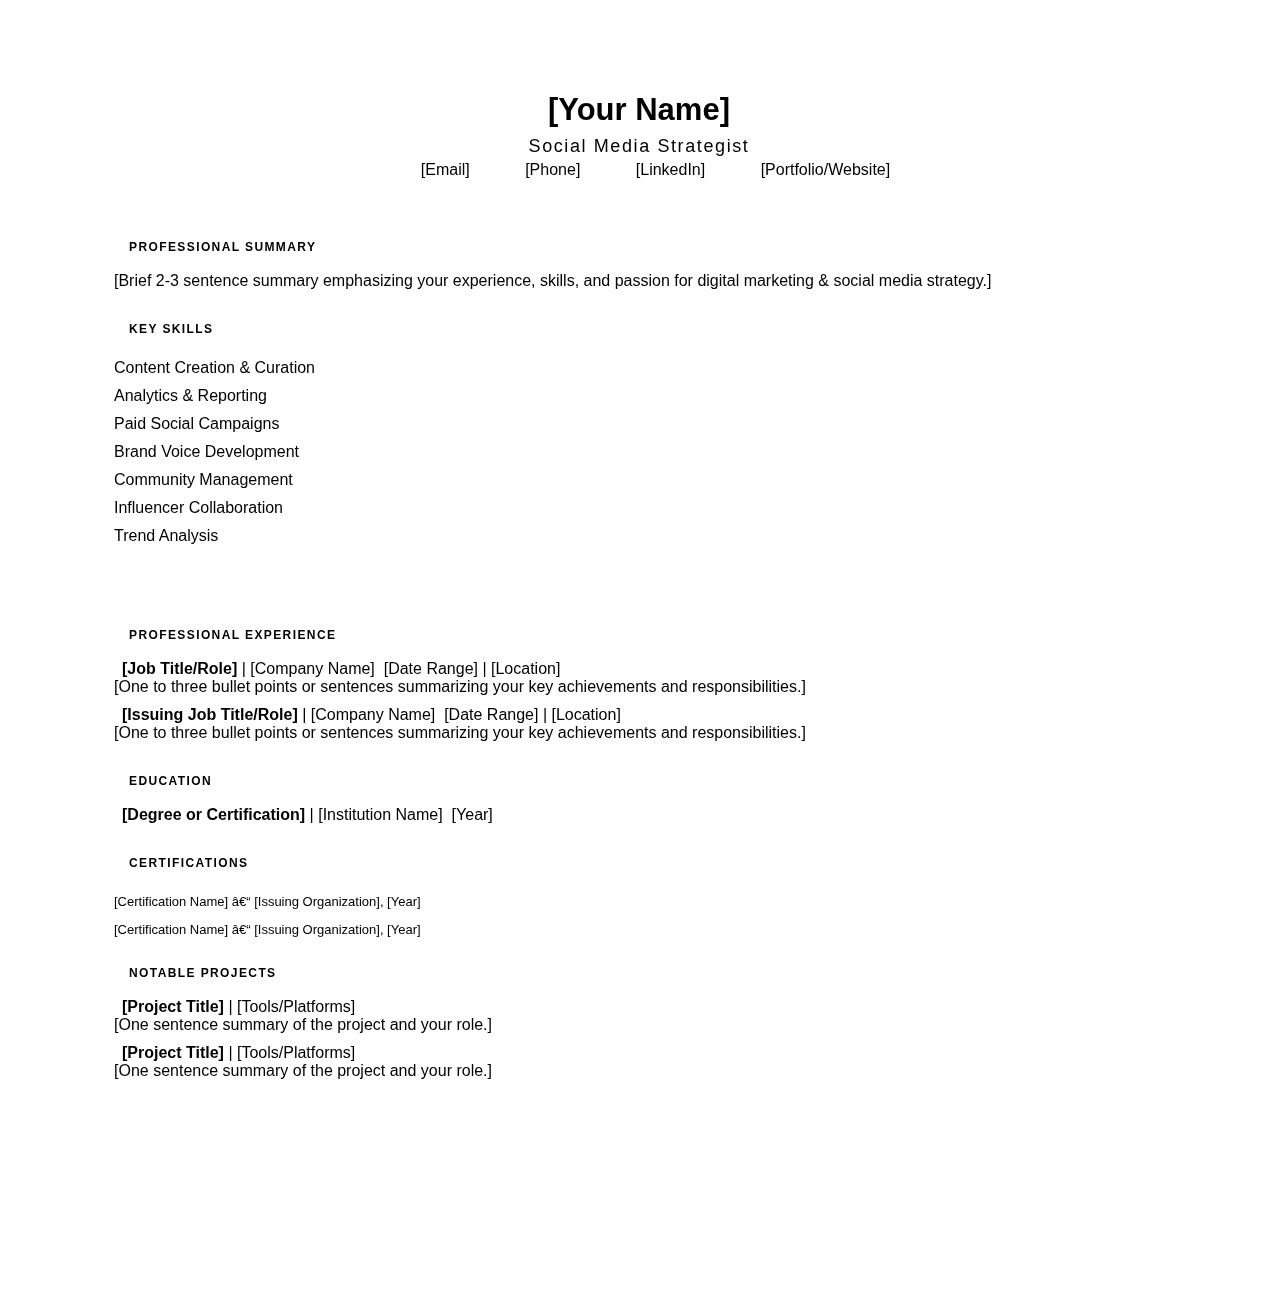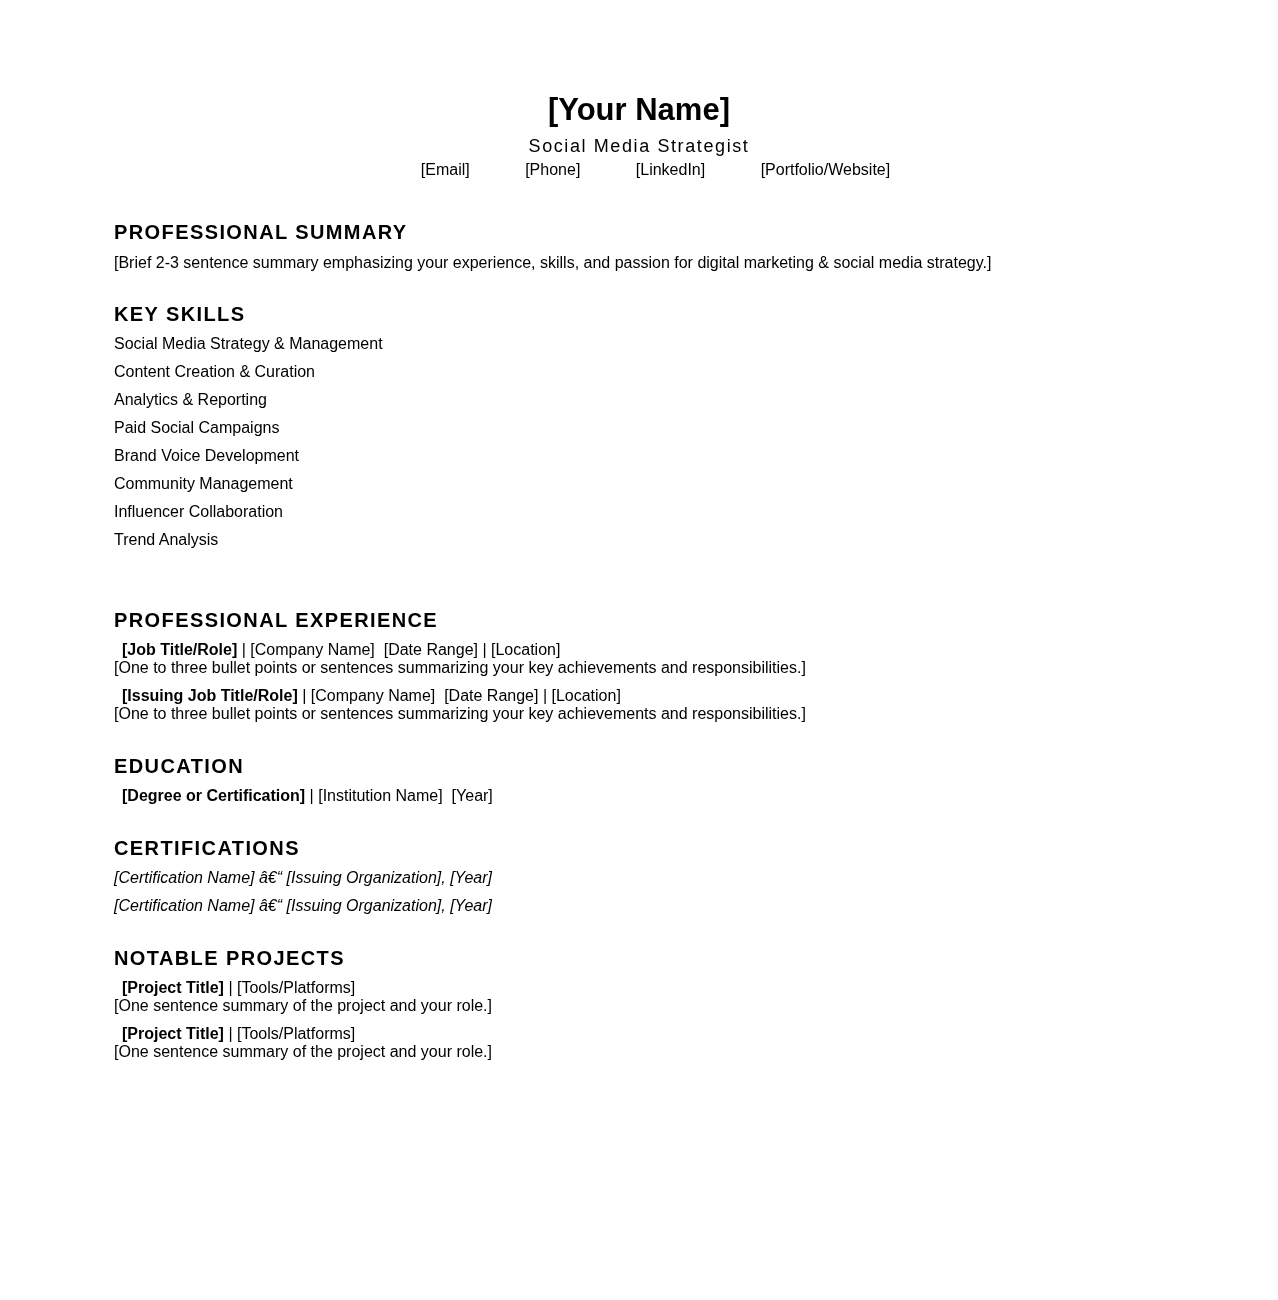--- a/index.html
+++ b/index.html
@@ -7,31 +7,31 @@
       width: 1278px; height: 1300px; position: relative; overflow: hidden;
       font-family: "Liberation Sans", sans-serif; color: #000;
     }
     .header { position: absolute; left: 0; width: 1278px; top: 90px; text-align: center; }
     .name { font-size: 31px; font-weight: bold; line-height: 40px; margin: 0; }
     .title { font-size: 18px; letter-spacing: 1.6px; line-height: 22px; margin-top: 5px; }
     .contacts { font-size: 16px; line-height: 20px; margin-top: 3px; }
     .contacts span { margin: 0 9px; padding-left: 33px; }
     .section { position: absolute; left: 114px; width: 1050px; }
     .section h2 {
-      font-size: 20px; font-weight: bold; letter-spacing: 1.4px;
-      margin: 0; line-height: 20px;
+      font-size: 12px; font-weight: bold; letter-spacing: 1.4px;
+      margin: 15px; line-height: 20px;
     }
     .text { font-size: 16px; line-height: 18px; }
     .summary { margin-top: 12px; }
     .skills { margin-top: 12px; }
     .skills div { font-size: 16px; line-height: 28px; height: 28px; }
     .entry { margin-top: 11px; font-size: 16px; line-height: 18px; }
     .entry + .entry { margin-top: 10px; }
     .entry b { font-weight: bold; padding-left: 8px; }
-    .cert div { font-size: 16px; line-height: 28px; font-style: italic; }
+    .cert div { font-size: 13px; line-height: 28px; }
   </style>
 </head>
 <body>
 
 <div class="header">
   <h1 class="name">[Your Name]</h1>
   <div class="title">Social Media Strategist</div>
   <div class="contacts">
     <span>[Email]</span>
     <span>[Phone]</span>
@@ -41,21 +41,20 @@
 </div>
 
 <div class="section" style="top:222px;">
   <h2>PROFESSIONAL SUMMARY</h2>
   <div class="text summary">[Brief 2-3 sentence summary emphasizing your experience, skills, and passion for digital marketing &amp; social media strategy.]</div>
 </div>
 
 <div class="section" style="top:304px;">
   <h2>KEY SKILLS</h2>
   <div class="skills" style="margin-top:6px;">
-    <div>Social Media Strategy &amp; Management</div>
     <div>Content Creation &amp; Curation</div>
     <div>Analytics &amp; Reporting</div>
     <div>Paid Social Campaigns</div>
     <div>Brand Voice Development</div>
     <div>Community Management</div>
     <div>Influencer Collaboration</div>
     <div>Trend Analysis</div>
   </div>
 </div>
 

